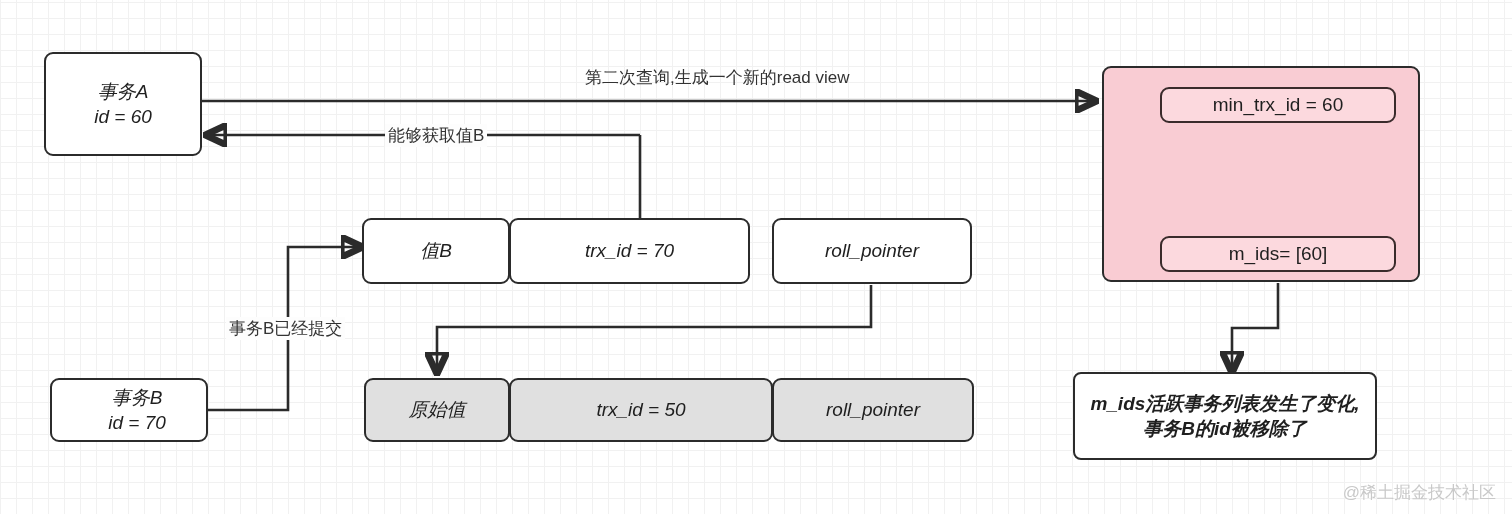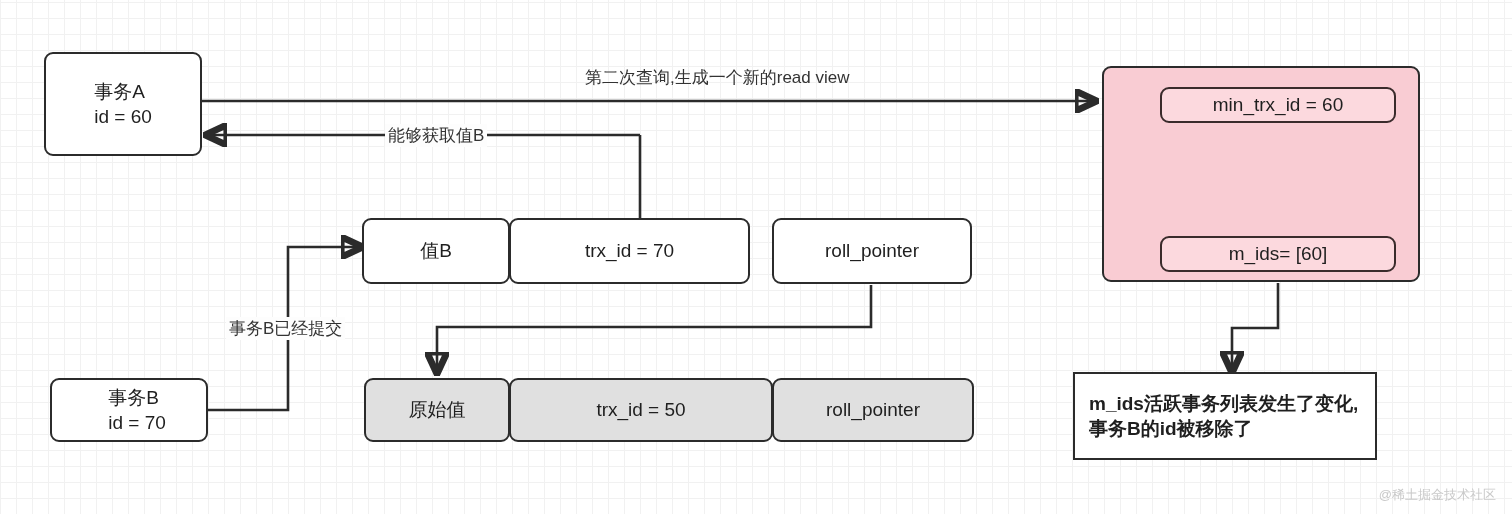--- a/index.html
+++ b/index.html
@@ -18,26 +18,27 @@
       linear-gradient(to right, #e6e6e6 1.4px, transparent 1.4px),
       linear-gradient(to bottom, #e6e6e6 1.4px, transparent 1.4px);
     background-size:16px 16px,16px 16px,80px 80px,80px 80px;
     background-position:0 2px,0 2px,0 2px,0 2px;
   }
   .node{
     position:absolute;box-sizing:border-box;
     border:2.6px solid #2b2b2b;
     background:#ffffff;border-radius:9px;
     display:flex;align-items:center;justify-content:center;
-    color:#1f1f1f;
+    text-align:center;color:#1f1f1f;
     font-size:19px;line-height:1.32;white-space:pre-line;
     z-index:3;
+    font-style:italic;
   }
   .node.gray{background:#e0e0e0;}
-  .node.sharp{border-radius:0;font-weight:bold;font-size:19px;}
+  .node.sharp{border-radius:8px;font-weight:bold;font-size:19px;}
   .panel{
     position:absolute;box-sizing:border-box;
     background:#f9ccd3;border:2.6px solid #2b2b2b;
     border-radius:9px;z-index:2;
   }
   .chip{
     position:absolute;box-sizing:border-box;
     background:#fcd9de;border:2.6px solid #3a2b2b;
     border-radius:9px;
     display:flex;align-items:center;justify-content:center;
@@ -45,21 +46,21 @@
   }
   .edge-label{
     position:absolute;color:#333333;font-size:17px;
     background:transparent;white-space:nowrap;z-index:5;
   }
   .edge-label.boxed{background:#fdfdfd;padding:0 3px;}
   svg.wires{position:absolute;left:0;top:0;width:1512px;height:514px;z-index:1;}
   svg.wires path,svg.wires line{fill:none;stroke:#2b2b2b;stroke-width:2.6;}
   .watermark{
     position:absolute;right:16px;bottom:10px;
-    color:#c9c9c9;font-size:13px;z-index:6;margin-top:41px;
+    color:#c9c9c9;font-size:17px;z-index:6;margin-top:41px;
   }
 </style>
 </head>
 <body>
 
 <div id="canvas">
 
   <svg class="wires">
     <defs>
       <marker id="ah" markerWidth="9" markerHeight="9" refX="8" refY="4.5" orient="auto" markerUnits="strokeWidth">

